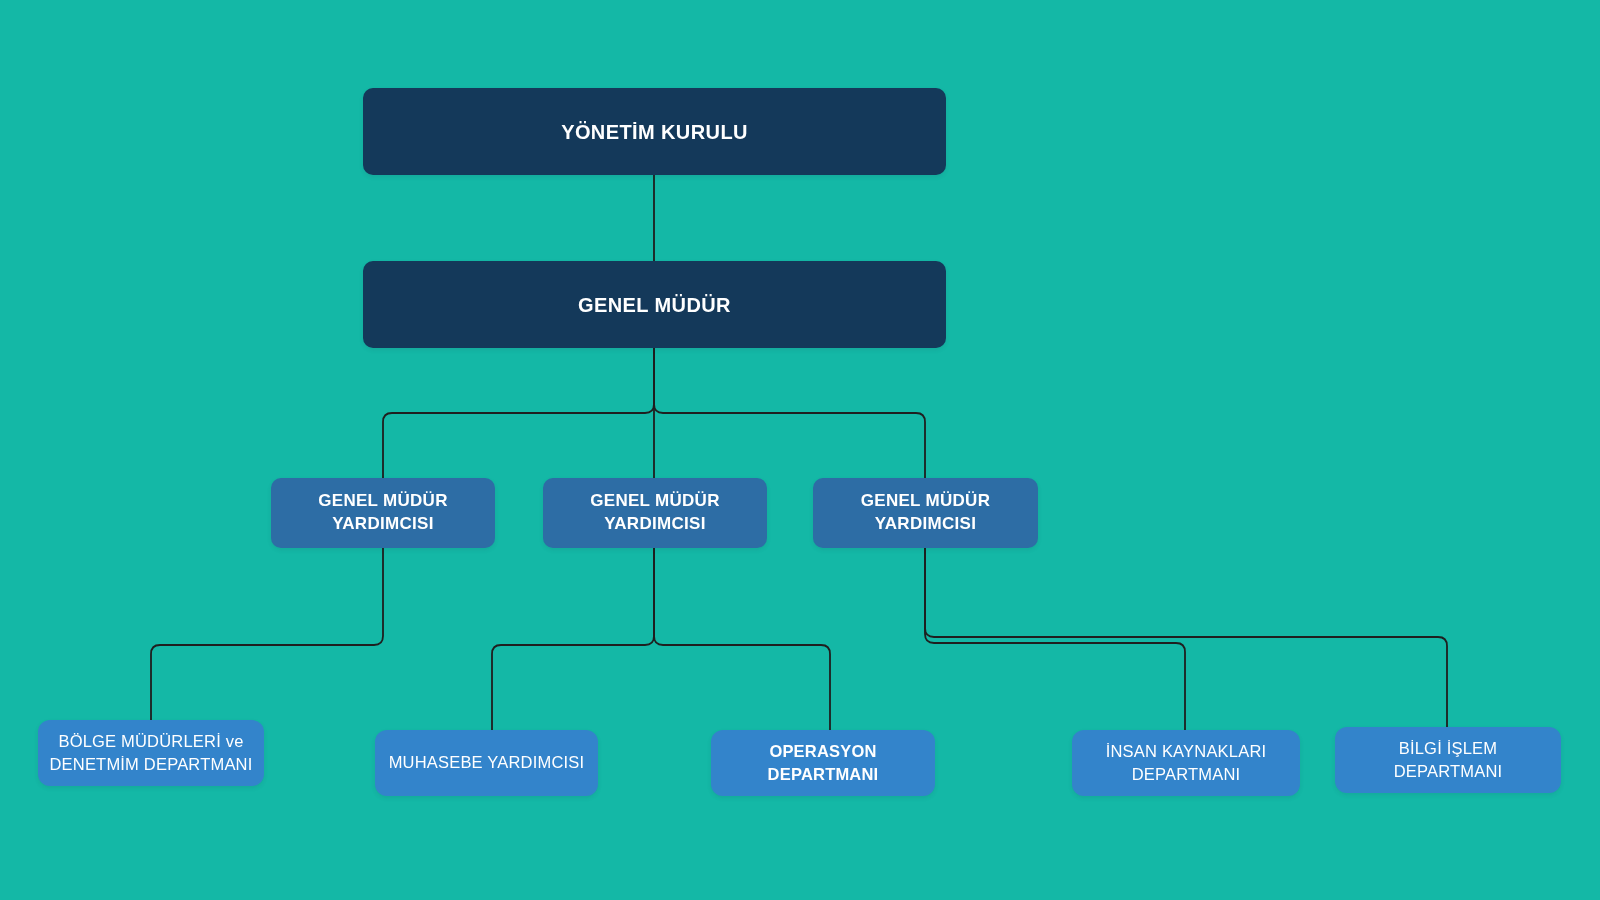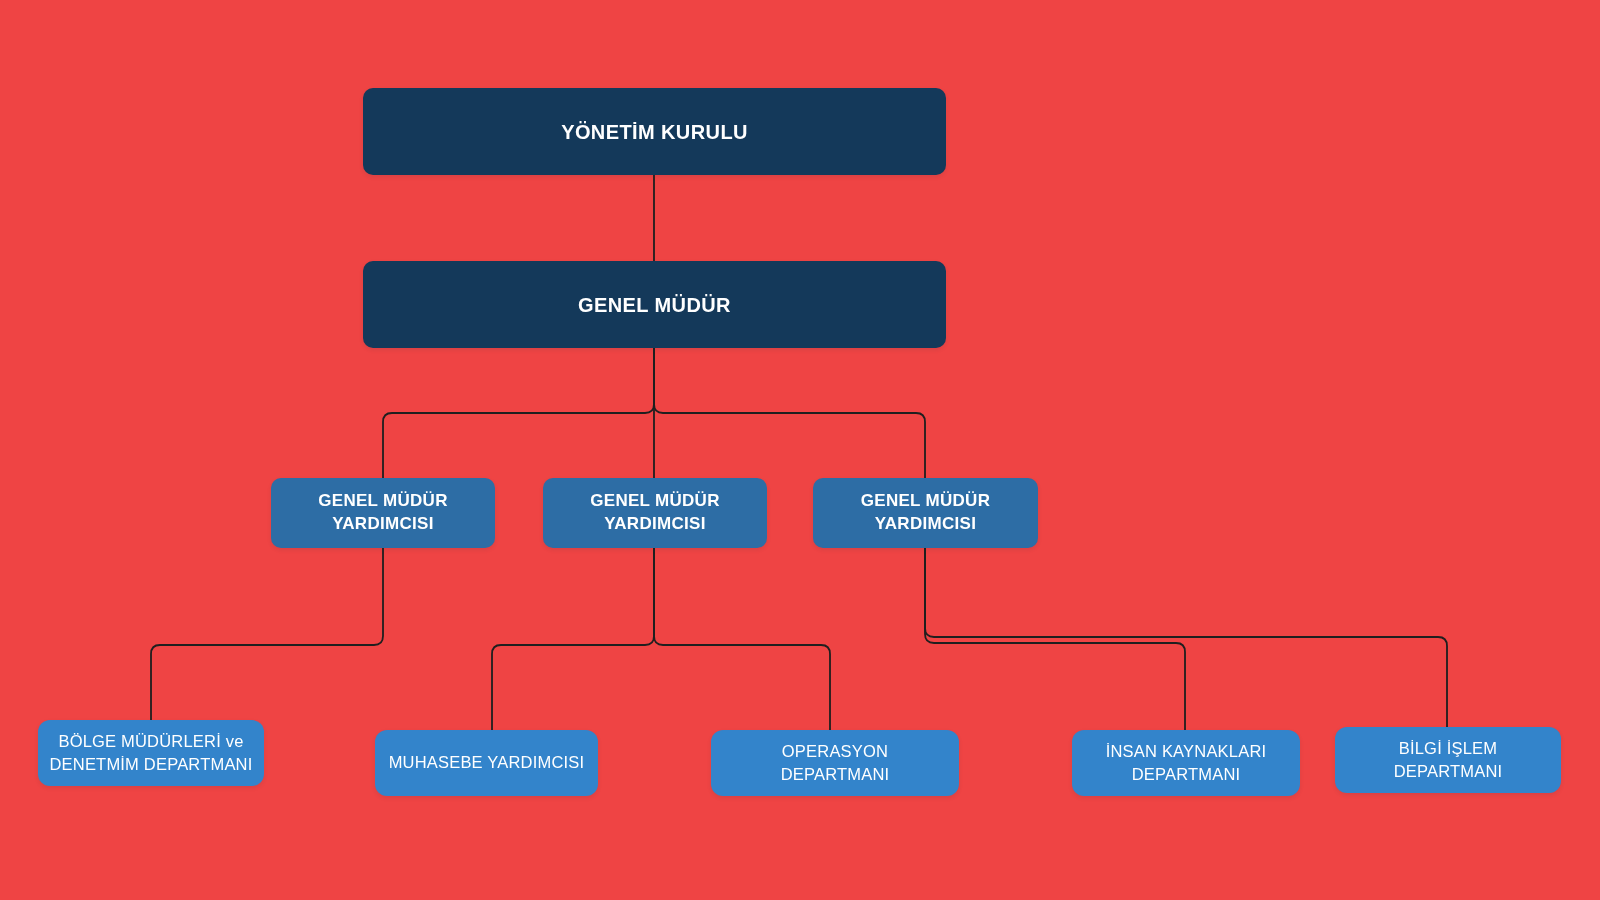--- a/index.html
+++ b/index.html
@@ -5,21 +5,21 @@
   html, body {
     margin: 0;
     padding: 0;
     background: #ffffff;
     font-family: "Liberation Sans", "DejaVu Sans", sans-serif;
   }
   #canvas {
     position: relative;
     width: 1600px;
     height: 900px;
-    background: #ef4444;
+    background: #14b8a6;
     overflow: hidden;
   }
   #connector-layer {
     position: absolute;
     left: 0;
     top: 0;
     width: 1600px;
     height: 900px;
   }
   .org-node {
@@ -90,21 +90,21 @@
       </div>
       <div class="org-node level-deputy" style="left: 813px; top: 478px; width: 225px; height: 70px; background: rgb(45, 109, 165); color: rgb(255, 255, 255);">
         <span class="label">GENEL MÜDÜR<br>YARDIMCISI</span>
       </div>
       <div class="org-node level-department" style="left: 38px; top: 720px; width: 226px; height: 66px; background: rgb(51, 132, 203); color: rgb(255, 255, 255);">
         <span class="label">BÖLGE MÜDÜRLERİ ve<br>DENETMİM DEPARTMANI</span>
       </div>
       <div class="org-node level-department" style="left: 375px; top: 730px; width: 223px; height: 66px; background: rgb(51, 132, 203); color: rgb(255, 255, 255);">
         <span class="label">MUHASEBE YARDIMCISI</span>
       </div>
-      <div class="org-node level-department" style="left: 711px; top: 730px; width: 248px; height: 66px; background: rgb(51, 132, 203); color: rgb(255, 255, 255);">
+      <div class="org-node level-department" style="left: 711px; top: 730px; width: 224px; height: 66px; background: rgb(51, 132, 203); color: rgb(255, 255, 255); font-weight: bold;">
         <span class="label">OPERASYON<br>DEPARTMANI</span>
       </div>
       <div class="org-node level-department" style="left: 1072px; top: 730px; width: 228px; height: 66px; background: rgb(51, 132, 203); color: rgb(255, 255, 255);">
         <span class="label">İNSAN KAYNAKLARI<br>DEPARTMANI</span>
       </div>
       <div class="org-node level-department" style="left: 1335px; top: 727px; width: 226px; height: 66px; background: rgb(51, 132, 203); color: rgb(255, 255, 255); justify-content: flex-end;">
         <span class="label">BİLGİ İŞLEM<br>DEPARTMANI</span>
       </div>
     </div>
 </div>

